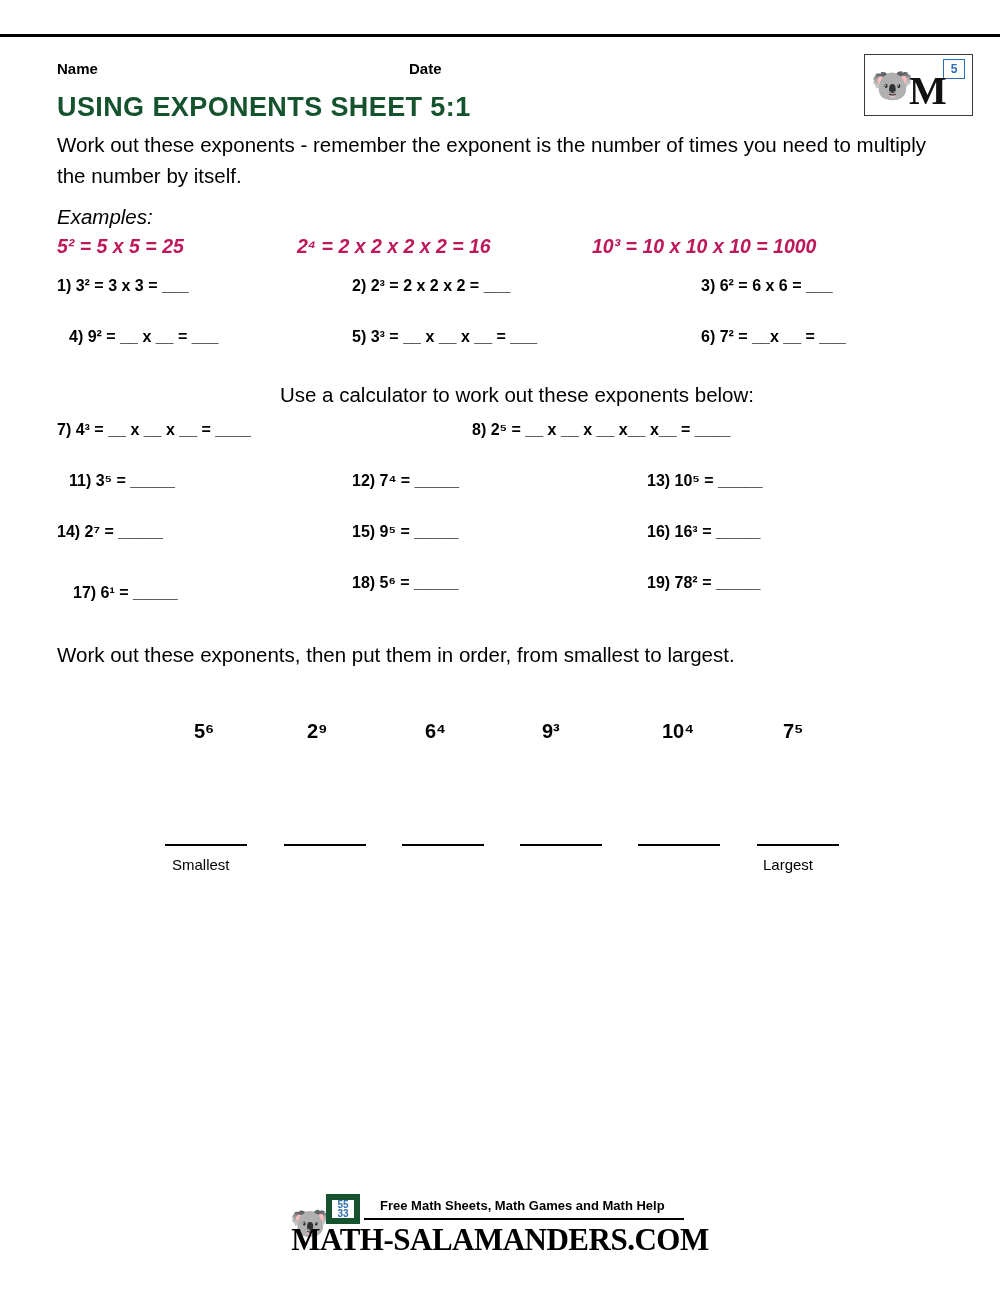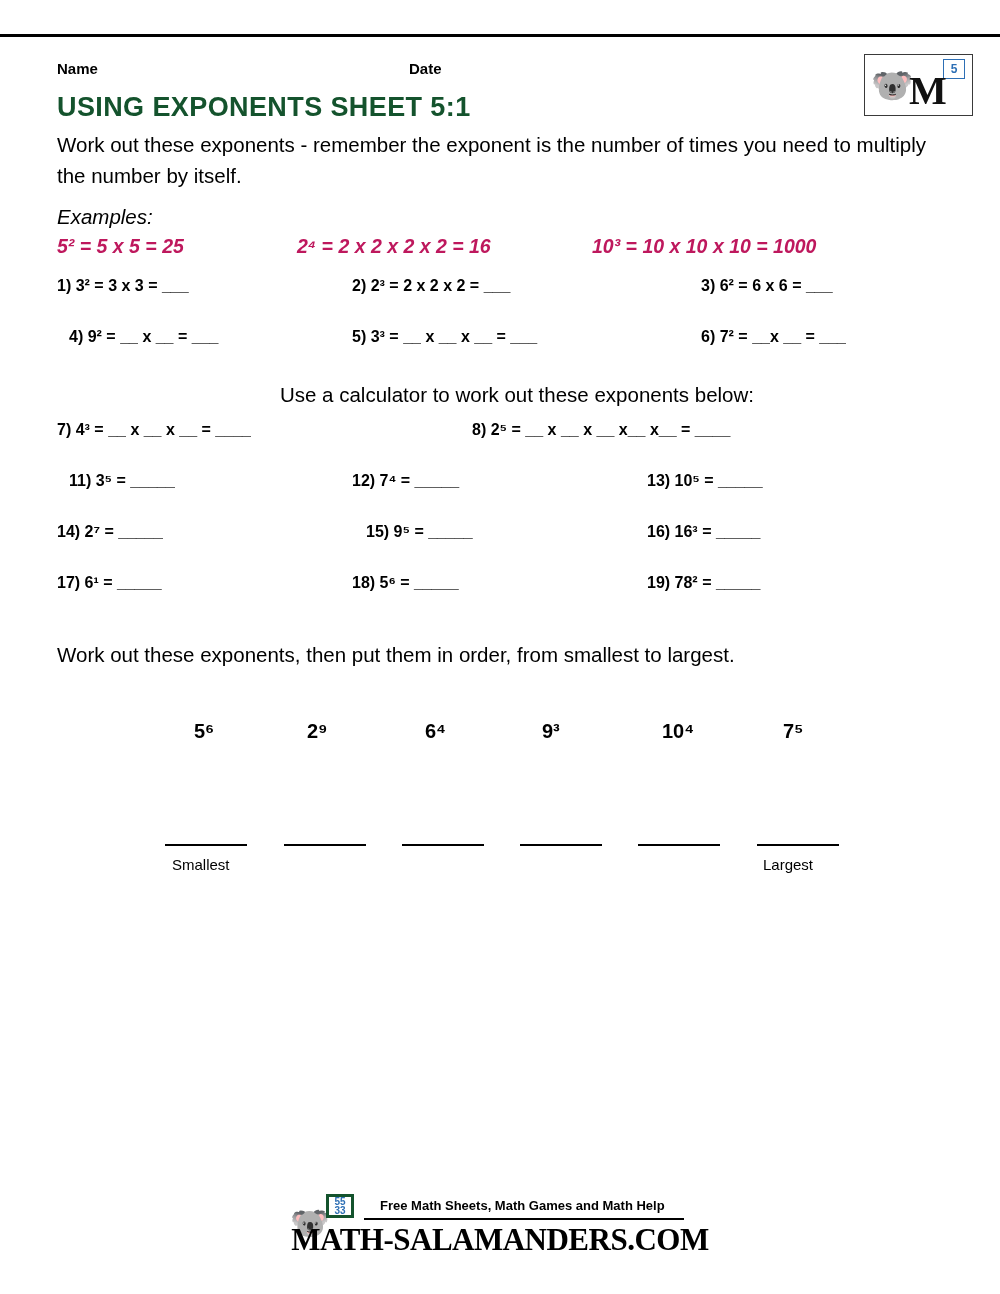--- a/index.html
+++ b/index.html
@@ -202,21 +202,21 @@
     top: 14px;
     font-size: 32px;
     color: #e8c33a;
   }
   .f-badge {
     position: absolute;
     left: 36px;
     top: 4px;
     width: 22px;
     height: 18px;
-    border: 3px solid #14532d;
+    border: 6px solid #14532d;
     color: #2d6fb5;
     font-size: 10px;
     line-height: 9px;
     text-align: center;
     font-weight: bold;
   }
   .f-tag {
     position: absolute;
     left: 90px;
     top: 8px;
@@ -297,26 +297,26 @@
 
 
     <div class="qrow">
       <span class="q" style="left:0px;margin-left:12px;">11) 3⁵ = _____</span>
       <span class="q" style="left:295px;">12) 7⁴ = _____</span>
       <span class="q" style="left:590px;">13) 10⁵ = _____</span>
     </div>
 
     <div class="qrow">
       <span class="q" style="left:0px;">14) 2⁷ = _____</span>
-      <span class="q" style="left:309px;">15) 9⁵ = _____</span>
+      <span class="q" style="left:295px;">15) 9⁵ = _____</span>
       <span class="q" style="left:590px;">16) 16³ = _____</span>
     </div>
 
     <div class="qrow">
-      <span class="q" style="left:0px;">17) 6¹ = _____</span>
+      <span class="q" style="left:16px;margin-top:10px;">17) 6¹ = _____</span>
       <span class="q" style="left:295px;">18) 5⁶ = _____</span>
       <span class="q" style="left:590px;">19) 78² = _____</span>
     </div>
 
     <div class="closing">Work out these exponents, then put them in order, from smallest to largest.</div>
 
     <div class="order-row">
       <span class="term" style="left:137px;">5⁶</span>
       <span class="term" style="left:250px;">2⁹</span>
       <span class="term" style="left:368px;">6⁴</span>

